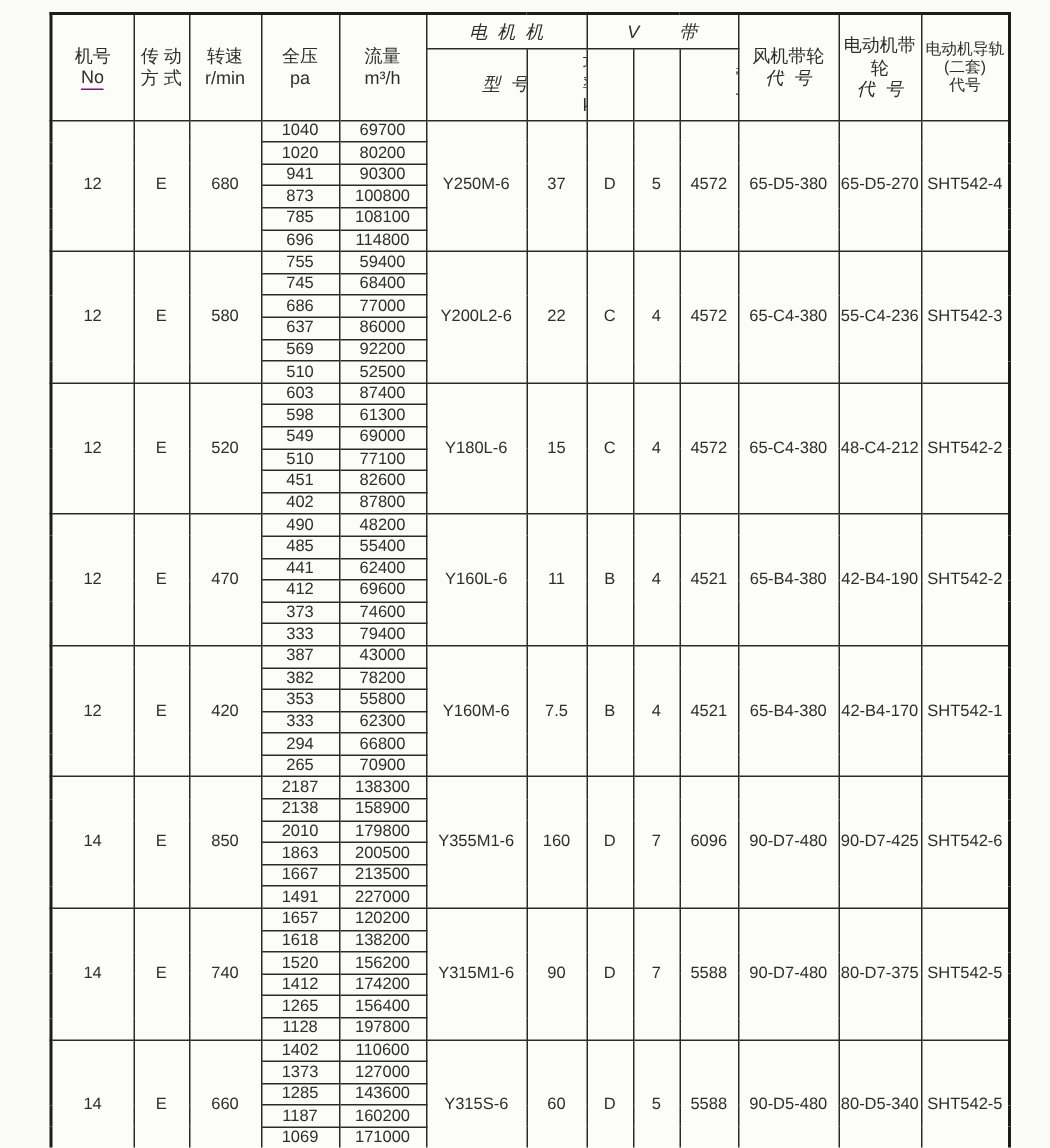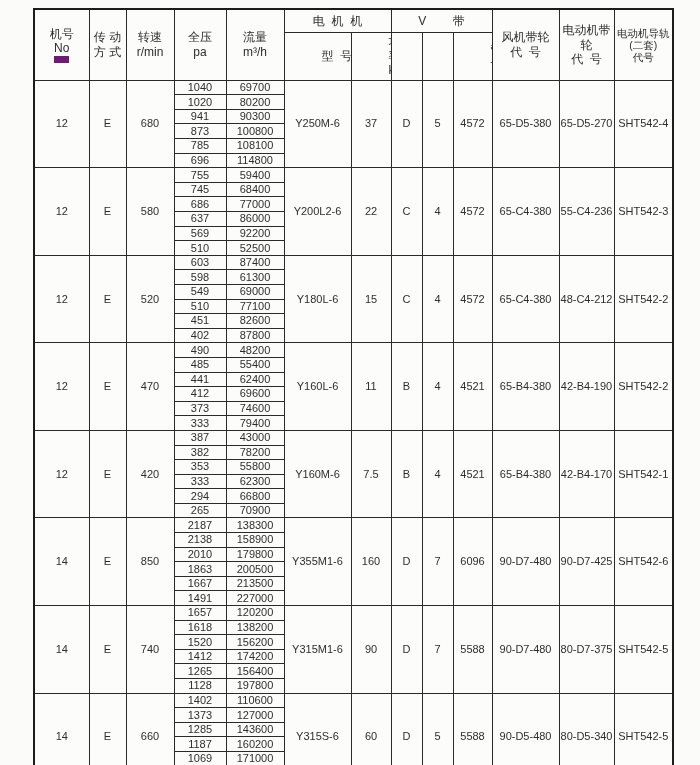--- a/index.html
+++ b/index.html
@@ -32,22 +32,22 @@
     padding: 2px 0;
     height: 23px;
   }
   thead tr.h2 th { height: 22px; padding-left: 37px; }
   tbody td {
     font-size: 11px;
     height: 14.6px;
     padding: 0 1px;
     line-height: 1;
   }
-  .u { display: inline-block; border-bottom: 7px solid #701a75; line-height: 1.1; }
-  .sp { white-space: pre; }
+  .u { display: inline-block; border-bottom: 1px solid #701a75; line-height: 1.1; }
+  .sp { white-space: pre; font-style: italic; }
   .small3 { font-size: 10.5px; line-height: 1.15; border-radius: 19px; }
   
   col.c-no      { width: 55px; }
   col.c-drive   { width: 37px; }
   col.c-speed   { width: 48px; }
   col.c-press   { width: 52px; }
   col.c-flow    { width: 58px; }
   col.c-mmodel  { width: 67px; }
   col.c-power   { width: 40px; }
   col.c-btype   { width: 31px; }

